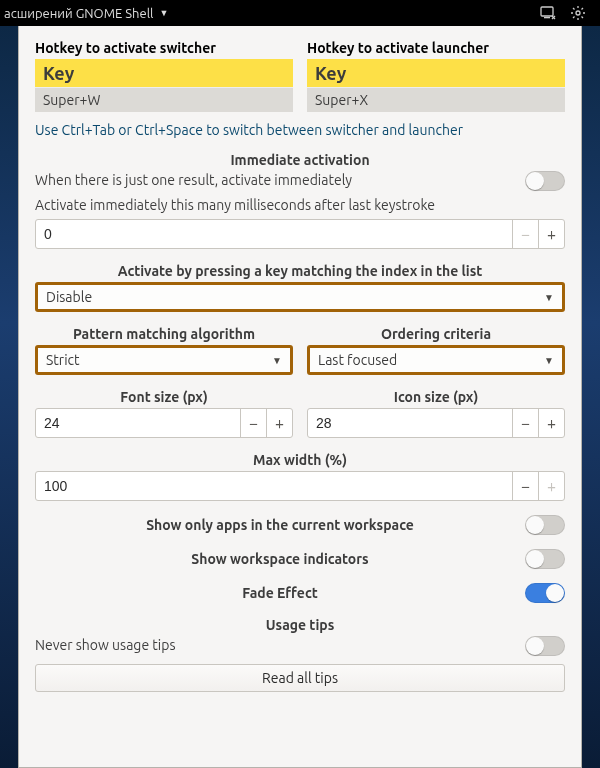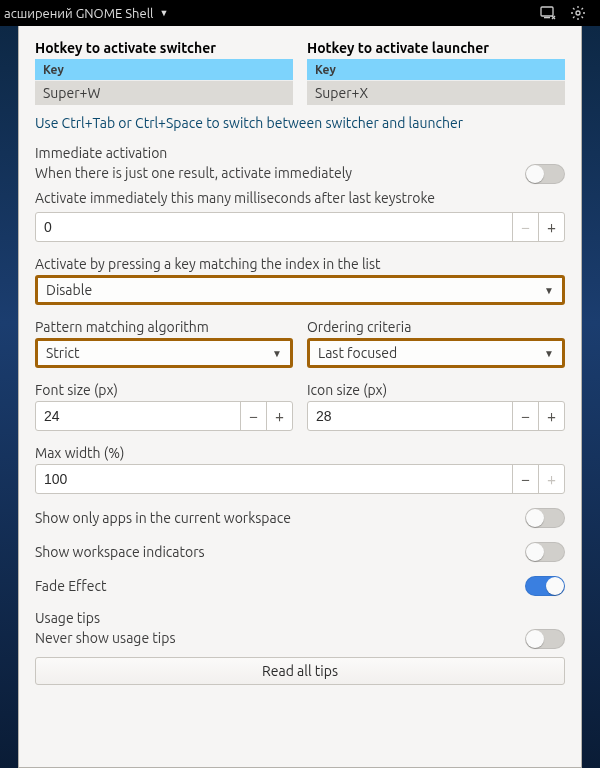--- a/index.html
+++ b/index.html
@@ -53,32 +53,32 @@
     overflow: hidden;
   }
   .row2 { display: flex; gap: 14px; }
   .col { flex: 1 1 0; min-width: 0; }
   .label-bold { font-weight: 700; color: #000000; margin-bottom: 3px; }
   .label-sub { color: #3f3f3f; margin-bottom: 3px; }
   .keytable { width: 100%; border-collapse: collapse; }
   .keytable th {
     text-align: left;
     font-weight: 700;
-    background: #7dd3fc;
+    background: #fde047;
     padding: 4px 8px;
-    font-size: 12px;
+    font-size: 18px;
     border-bottom: 1px solid #eee;
   }
   .keytable td {
     background: #dcdad6;
     padding: 4px 8px;
     font-size: 14px;
   }
   .hint { color: #0c4a6e; margin-bottom: 14px; }
-  .section-title { font-weight: 400; margin-bottom: 3px; }
+  .section-title { font-weight: 700; margin-bottom: 3px; text-align: center; }
   .toggle-row { display: flex; align-items: center; justify-content: space-between; margin-bottom: 6px; }
   .toggle-row .txt { flex: 1; }
   .switch {
     width: 40px; height: 20px; border-radius: 10px;
     background: #d1cfcb; position: relative; cursor: pointer;
     box-shadow: inset 0 0 0 1px rgba(0,0,0,0.08);
   }
   .switch .knob {
     position: absolute; top: 1px; left: 1px;
     width: 18px; height: 18px; border-radius: 50%;

